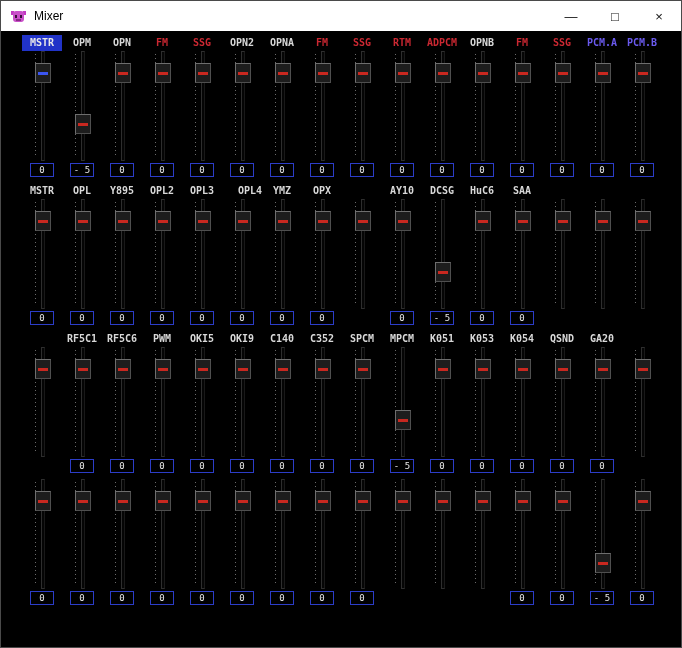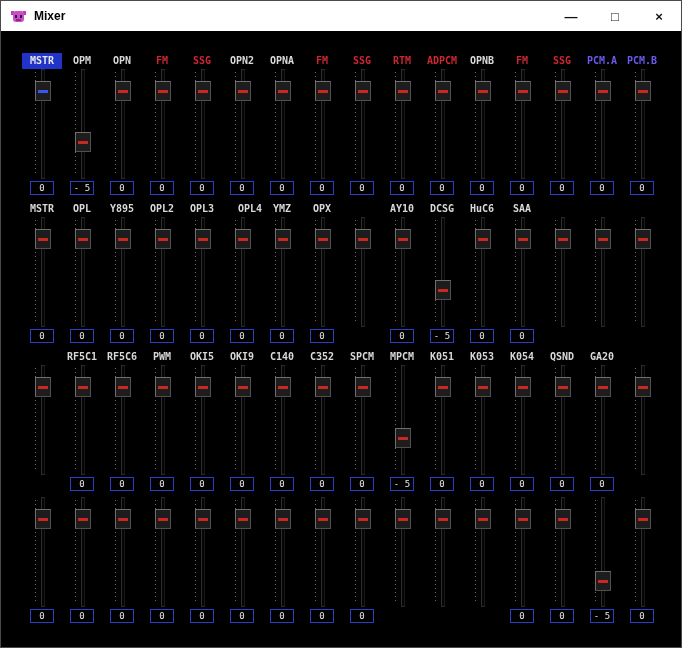--- a/index.html
+++ b/index.html
@@ -12,33 +12,33 @@
     border:1px solid #4a4a4a;
     display:flex; flex-direction:column;
     overflow:hidden;
   }
 
   
   .titlebar {
     flex:0 0 30px; height:30px;
     background:var(--titlebar-bg,#fff);
     color:var(--titlebar-text,#000);
-    display:flex; align-items:center;font-weight:bold;
+    display:flex; align-items:center;
   }
   .app-icon { margin:0 8px 0 10px; display:flex; align-items:center; }
   .title { font-size:12px; }
   .winbtns { margin-left:auto; display:flex; height:100%; }
   .winbtn {
     width:44px; height:100%;
     display:flex; align-items:center; justify-content:center;
     font-size:13px; color:#111; cursor:default;
   }
 
   
-  .mixer { flex:1; padding:22px 0 0 21px; overflow:hidden;border-radius:7px; }
+  .mixer { flex:1; padding:4px 0 0 21px; overflow:hidden;border-radius:7px; }
   .mixer-row { margin-bottom:3px; }
   .label-row, .slider-row, .value-row { display:flex; }
 
   .ch-label {
     width:40px; height:16px; line-height:16px;
     font-family:"DejaVu Sans Mono", monospace;
     font-size:10px; font-weight:bold;
     text-align:center; white-space:nowrap;
     color:var(--white,#d8d8d8);
   }

